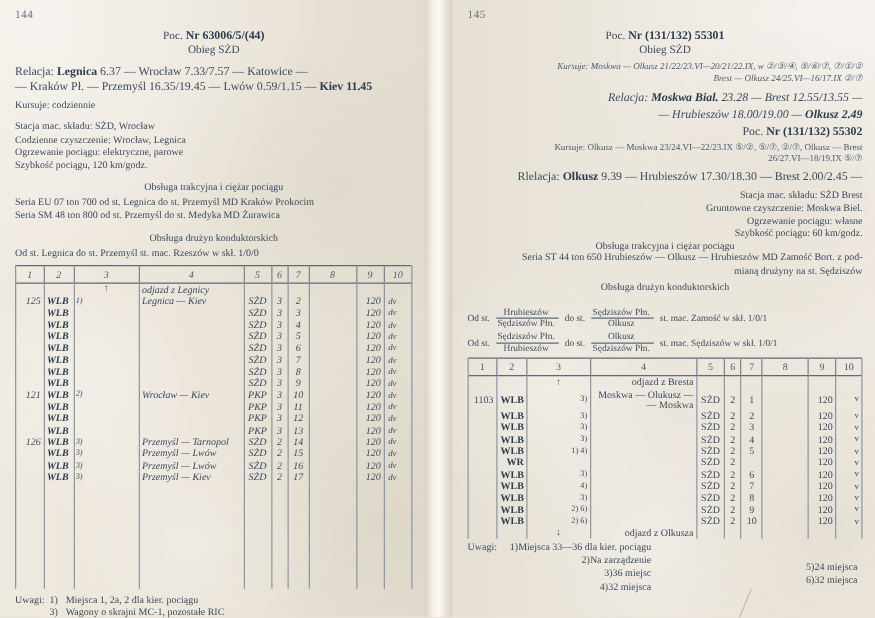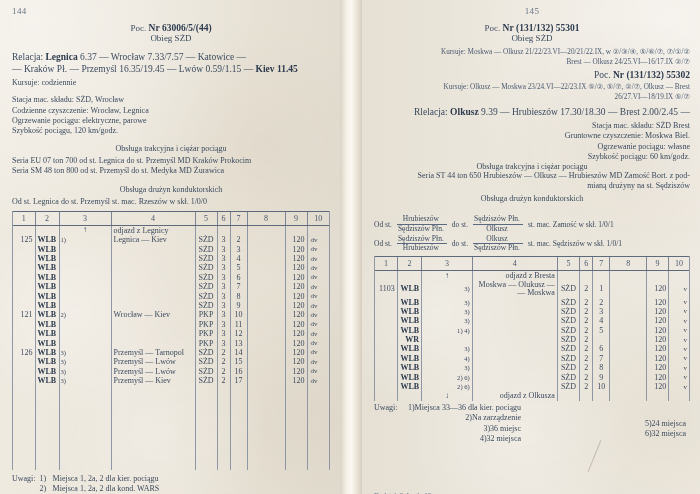--- a/index.html
+++ b/index.html
@@ -45,32 +45,32 @@
       radial-gradient(circle at 78% 30%, rgba(210,200,182,.30), rgba(210,200,182,0) 30%),
       radial-gradient(circle at 46% 88%, rgba(255,255,255,.28), rgba(255,255,255,0) 24%),
       radial-gradient(circle at 90% 85%, rgba(205,195,176,.28), rgba(205,195,176,0) 28%);
     mix-blend-mode:normal;
     opacity:.9;
   }
   .inner{position:relative;padding:6px 10px 0 12px;}
 
   
   .pageno{font-size:9px;letter-spacing:.4px;color:#6a7486;}
-  .pageno.r{text-align:center;}
+  .pageno.r{text-align:left;}
   .rowline{display:flex;justify-content:space-between;align-items:center;flex-direction:column;}
   .hdr{font-size:9.5px;margin-top:7px;}
   b,.b{font-weight:bold;color:#2d3b4e;}
   .t8{font-size:8px;}
   .t75{font-size:7.5px;}
   .t9{font-size:9px;}
   .t95{font-size:9.5px;}
   .blk{line-height:1.28;}
   .ctr{text-align:center;}
   .mt3{margin-top:3px;}
-  .mt5{margin-top:5px;}
+  .mt5{margin-top:5px;font-style:italic;}
   .mt8{margin-top:8px;}
   .right{text-align:right;}
   .kursuje{font-size:7.2px;line-height:1.35;color:#4b5a70;}
 
   
   .frac{display:inline-block;vertical-align:middle;text-align:center;margin:0 2px;}
   .frac .num{border-bottom:1px solid #5b6a80;padding:0 3px 0 1px;display:block;line-height:1.15;}
   .frac .den{padding:0 3px 0 1px;display:block;line-height:1.15;}
 
   
@@ -493,21 +493,20 @@
               </tr>
             </tbody>
         </table>
       </div>
 
       <div class="uwagi" style="margin-top:4px">
         <div style="display: flex;">
           <span>Uwagi:</span>
         <div style="margin-left: 4px;">
               <div style="white-space: nowrap;"><span style="display: inline-block; width: 13px;">1)</span><span>Miejsca 1, 2a, 2 dla kier. pociągu</span></div>
-              <div style="white-space: nowrap;"><span style="display: inline-block; width: 13px;">2)</span><span>Miejsca 1, 2a, 2 dla kond. WARS</span></div>
               <div style="white-space: nowrap;"><span style="display: inline-block; width: 13px;">3)</span><span>Wagony o skrajni MC-1, pozostałe RIC</span></div>
             </div>
           </div>
       </div>
 
     </div>
   </div>
 
   <div class="page gutter"></div>
 
@@ -530,20 +529,31 @@
         <div>
           <span>Kursuje: Moskwa — Olkusz 21/22/23.VI—20/21/22.IX, w</span>
           <span>②/③/④,  ⑤/⑥/⑦,  ⑦/①/②</span>
         </div>
         <div>
           <span>Brest — Olkusz 24/25.VI—16/17.IX</span>
           <span>②/⑦</span>
         </div>
       </div>
 
+      <div class="mt5 t95 blk">
+        <div>
+          <span>Relacja:</span>
+          <span class="b">Moskwa Bial.</span>
+          <span>23.28 — Brest 12.55/13.55 —</span>
+        </div>
+        <div class="right">
+          <span>— Hrubieszów 18.00/19.00 —</span>
+          <span class="b">Olkusz 2.49</span>
+        </div>
+      </div>
 
       <div class="mt3 t95">
         <span>Poc.</span>
         <span class="b">Nr</span>
         <span class="b">(131/132) 55302</span>
       </div>
 
       <div class="mt3 kursuje">
         <div>
           <span>Kursuje: Olkusz — Moskwa 23/24.VI—22/23.IX</span>

